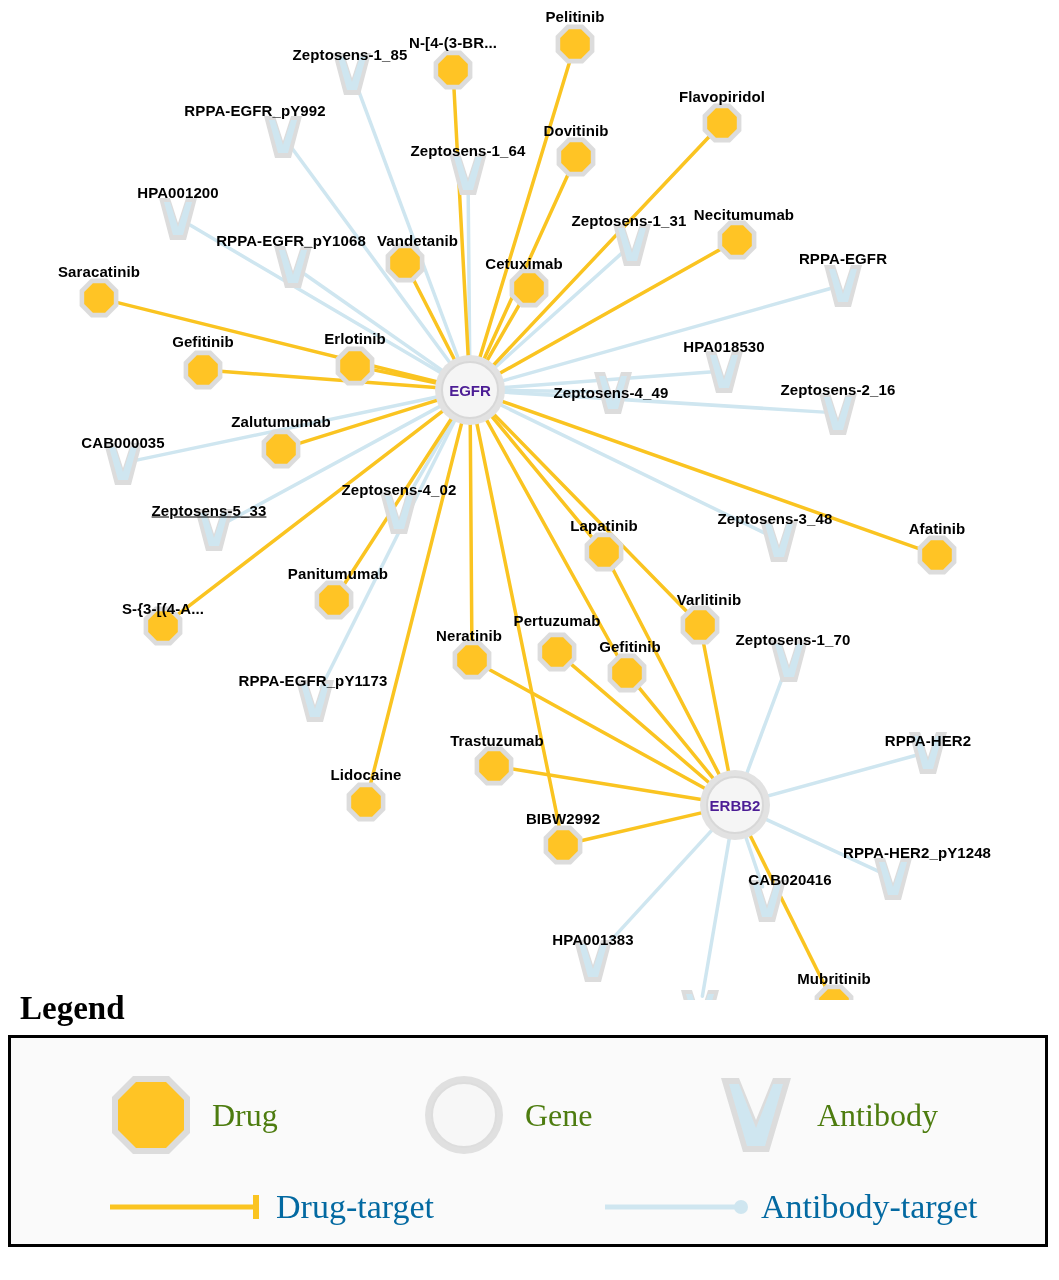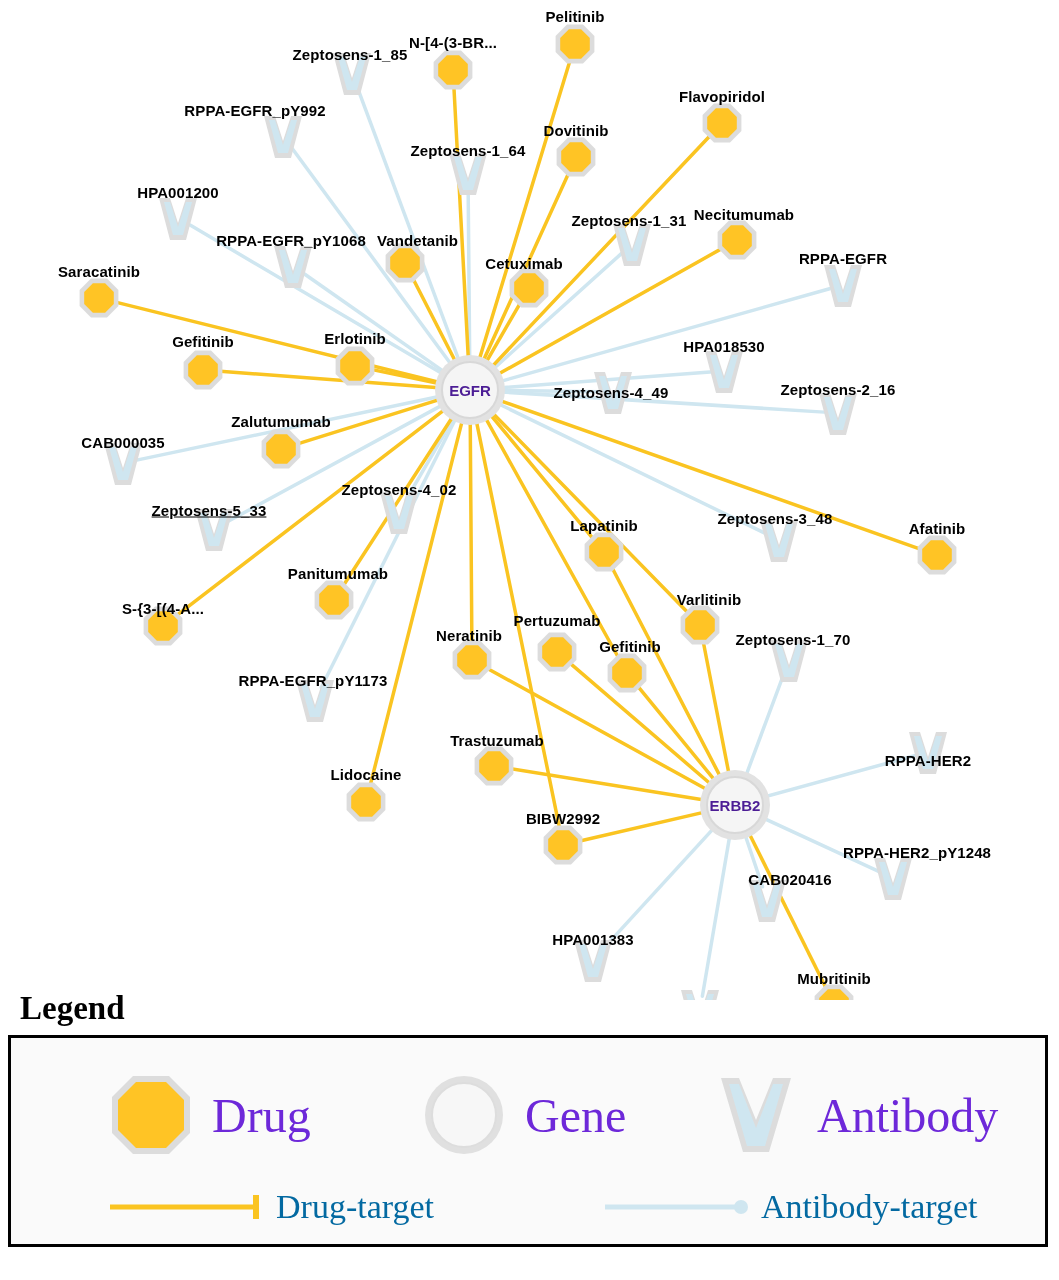--- a/index.html
+++ b/index.html
@@ -67,22 +67,22 @@
     width: 100%;
     height: 100px;
   }
   .legend-item {
     position: absolute;
     display: flex;
     align-items: center;
   }
   .legend-text {
     font-family: "Liberation Serif", serif;
-    font-size: 48px;
-    color: #6d28d9;
+    font-size: 32px;
+    color: #4d7c0f;
     margin-left: 16px;
   }
   .legend-row2 {
     position: absolute;
     top: 150px;
     left: 0;
     width: 100%;
     height: 60px;
   }
   .legend-edge-text {
@@ -368,21 +368,21 @@
       <div class="node-label" style="left: 843px; top: 258px;">RPPA-EGFR</div>
       <div class="node-label" style="left: 724px; top: 346px;">HPA018530</div>
       <div class="node-label" style="left: 611px; top: 392px;">Zeptosens-4_49</div>
       <div class="node-label" style="left: 838px; top: 389px;">Zeptosens-2_16</div>
       <div class="node-label" style="left: 123px; top: 442px;">CAB000035</div>
       <div class="node-label" style="left: 399px; top: 489px;">Zeptosens-4_02</div>
       <div class="node-label" style="left: 209px; top: 510px; text-decoration: underline;">Zeptosens-5_33</div>
       <div class="node-label" style="left: 775px; top: 518px;">Zeptosens-3_48</div>
       <div class="node-label" style="left: 793px; top: 639px; text-align: right;">Zeptosens-1_70</div>
       <div class="node-label" style="left: 313px; top: 680px;">RPPA-EGFR_pY1173</div>
-      <div class="node-label" style="left: 928px; top: 760px; text-align: center;">RPPA-HER2</div>
+      <div class="node-label" style="left: 928px; top: 740px; text-align: center;">RPPA-HER2</div>
       <div class="node-label" style="left: 917px; top: 852px;">RPPA-HER2_pY1248</div>
       <div class="node-label" style="left: 790px; top: 879px;">CAB020416</div>
       <div class="node-label" style="left: 593px; top: 939px;">HPA001383</div>
       <div class="node-label" style="left: 700px; top: 1016px; margin-top: 24px;">CAB000043</div>
       <div class="gene-label" style="left: 470px; top: 390px;">EGFR</div>
       <div class="gene-label" style="left: 735px; top: 805px;">ERBB2</div>
     </div>
 </div>
 
 <div class="legend-wrap">

